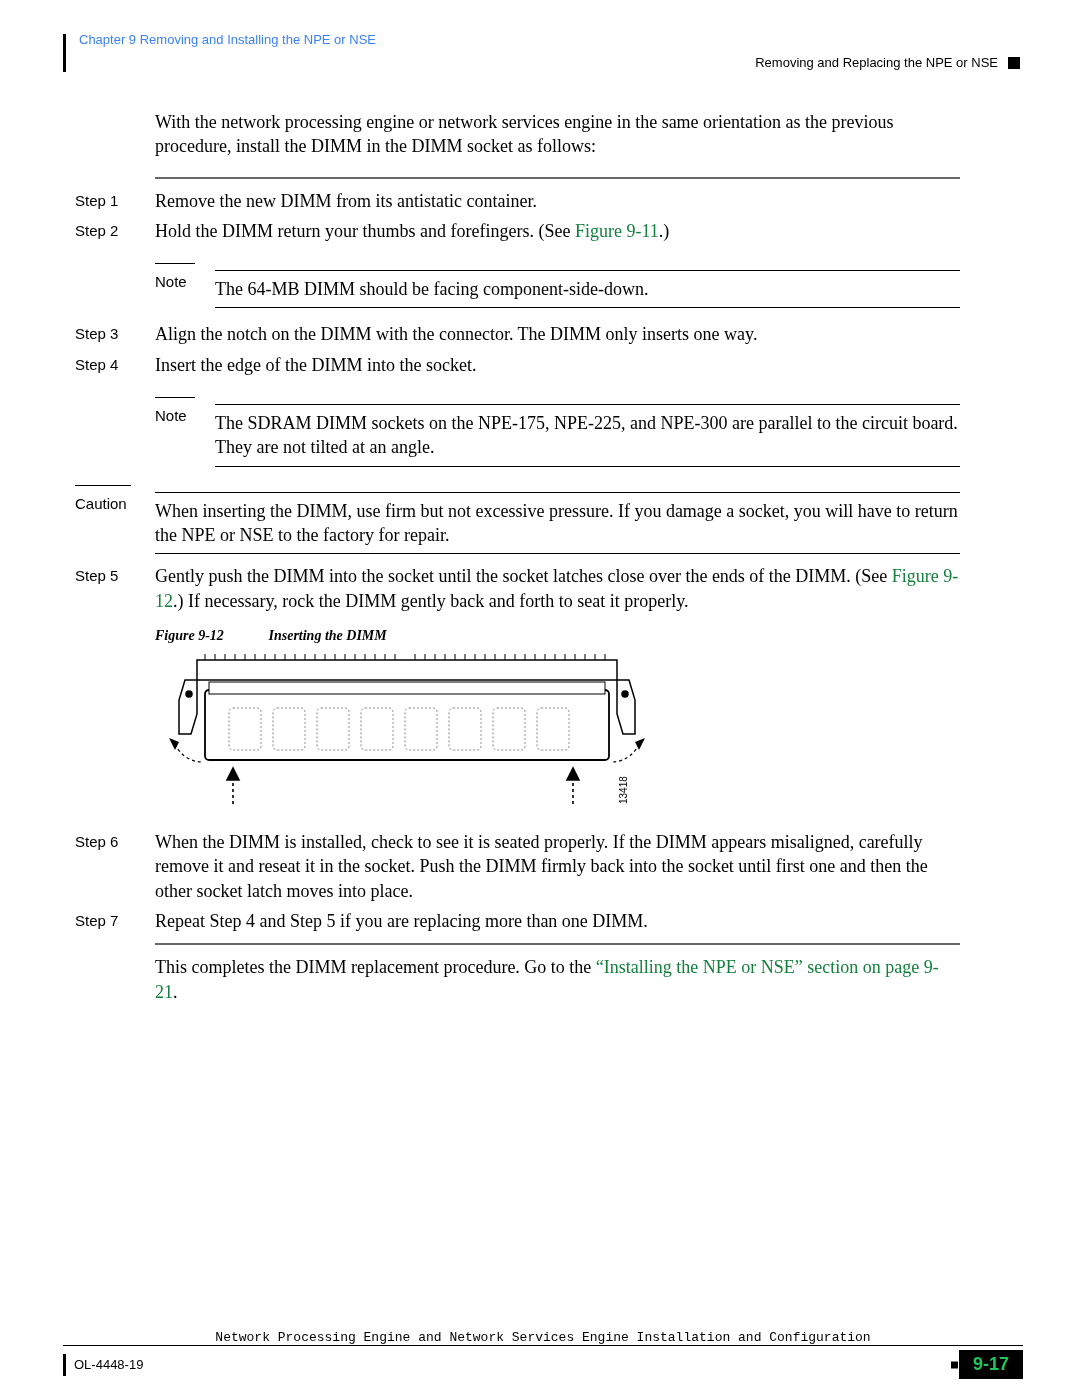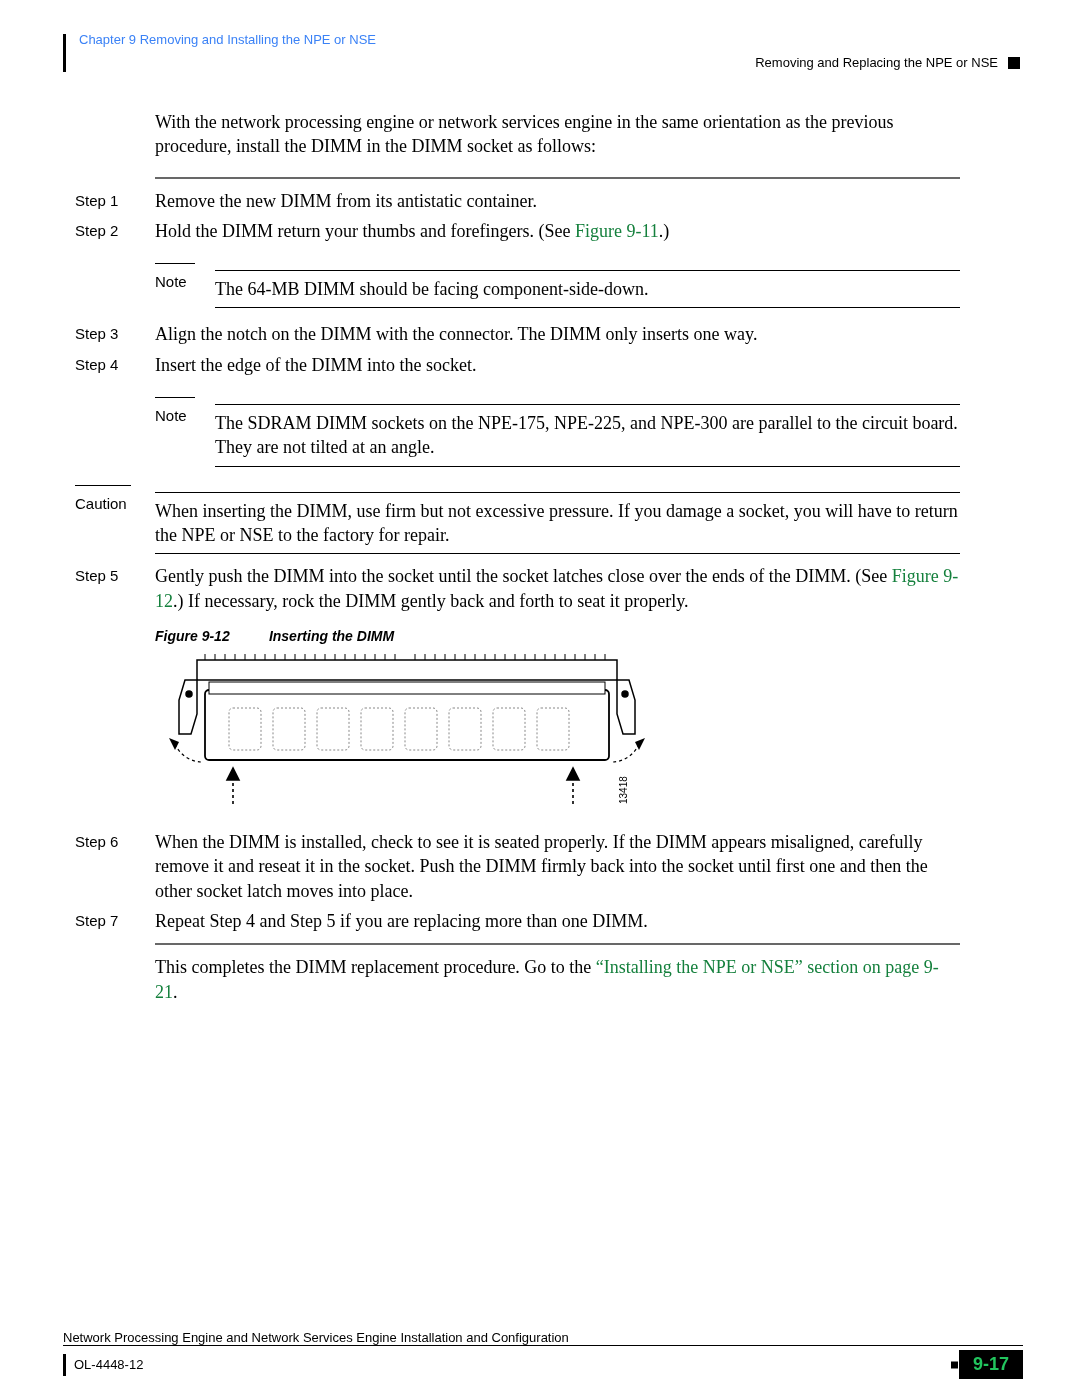--- a/index.html
+++ b/index.html
@@ -97,21 +97,21 @@
   }
   .caution-body {
     flex: 1;
     border-top: 1px solid #000;
     border-bottom: 1px solid #000;
     padding: 6px 0;
   }
 
   .fig-caption {
     margin-left: 80px;
-    font-family: Liberation Sans, sans-serif;
+    font-family: Liberation Serif, serif;
     font-size: 14px;
     font-style: italic;
     font-weight: bold;
     margin-top: 14px;
     margin-bottom: 8px;
   }
   .fig-caption .fignum { display: inline-block; width: 110px; }
   .figure-holder { margin-left: 80px; margin-bottom: 10px; }
 
   .closing { margin-left: 80px; margin-top: 2px; }
@@ -131,22 +131,22 @@
   }
   .footer-left-rule {
     width: 3px;
     height: 22px;
     background: #000;
     display: inline-block;
     vertical-align: middle;
     margin-right: 8px;
   }
   .footer-doc {
-    text-align: left;
-    font-family: Liberation Sans, sans-serif;
+    text-align: center;
+    font-family: Liberation Mono, monospace;
     font-size: 13px;
     width: 100%;
   }
   .footer-row2 {
     display: flex;
     justify-content: space-between;
     align-items: center;
     margin-top: 4px;
   }
   .footer-ol {
@@ -357,17 +357,17 @@
   </div>
 
 </div>
 
 <div class="footer">
   <div class="footer-doc">Network Processing Engine and Network Services Engine Installation and Configuration</div>
   <div class="footer-bar"></div>
   <div class="footer-row2">
     <div class="footer-ol">
       <span class="footer-left-rule"></span>
-      <span>OL-4448-12</span>
+      <span>OL-4448-19</span>
     </div>
     <div class="page-num-box">9-17</div>
   </div>
 </div>
 
 </body></html>

